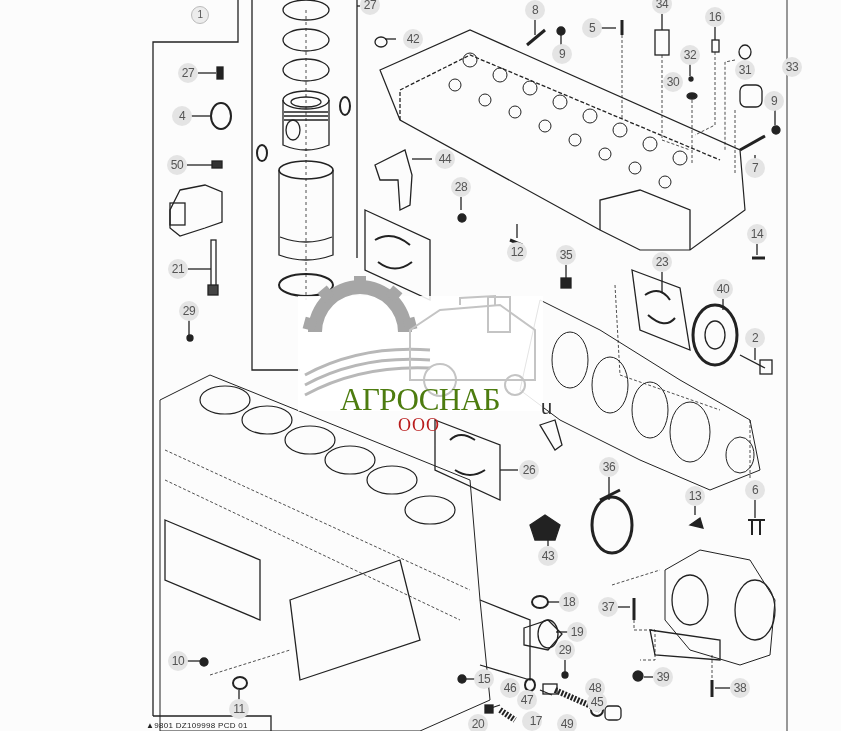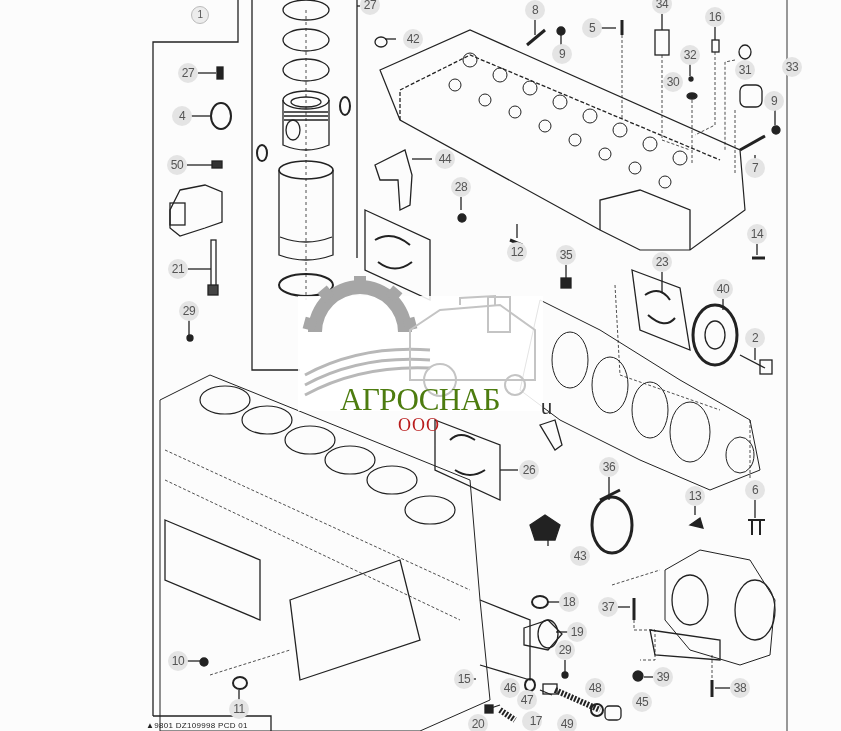--- a/index.html
+++ b/index.html
@@ -280,33 +280,33 @@
       <div class="callout" style="left: 566px; top: 255px;">35</div>
       <div class="callout" style="left: 662px; top: 262px;">23</div>
       <div class="callout" style="left: 723px; top: 289px;">40</div>
       <div class="callout" style="left: 178px; top: 269px;">21</div>
       <div class="callout" style="left: 189px; top: 311px;">29</div>
       <div class="callout" style="left: 755px; top: 338px;">2</div>
       <div class="callout" style="left: 529px; top: 470px;">26</div>
       <div class="callout" style="left: 609px; top: 467px;">36</div>
       <div class="callout" style="left: 695px; top: 496px;">13</div>
       <div class="callout" style="left: 755px; top: 490px;">6</div>
-      <div class="callout" style="left: 580px; top: 556px;">43</div>
+      <div class="callout" style="left: 548px; top: 556px;">43</div>
       <div class="callout" style="left: 569px; top: 602px;">18</div>
       <div class="callout" style="left: 608px; top: 607px;">37</div>
       <div class="callout" style="left: 577px; top: 632px;">19</div>
       <div class="callout" style="left: 565px; top: 650px;">29</div>
       <div class="callout" style="left: 178px; top: 661px;">10</div>
       <div class="callout" style="left: 663px; top: 677px;">39</div>
       <div class="callout" style="left: 239px; top: 709px;">11</div>
-      <div class="callout" style="left: 464px; top: 679px;">15</div>
+      <div class="callout" style="left: 484px; top: 679px;">15</div>
       <div class="callout" style="left: 510px; top: 688px;">46</div>
       <div class="callout" style="left: 595px; top: 688px;">48</div>
       <div class="callout" style="left: 740px; top: 688px;">38</div>
       <div class="callout" style="left: 527px; top: 700px;">47</div>
-      <div class="callout" style="left: 642px; top: 702px; text-align: center;">45</div>
+      <div class="callout" style="left: 597px; top: 702px; text-align: center;">45</div>
       <div class="callout" style="left: 478px; top: 724px;">20</div>
       <div class="callout" style="left: 532px; top: 721px; text-align: right;">17</div>
       <div class="callout" style="left: 567px; top: 724px;">49</div>
     </div>
 
   <div class="footer-code">▲9801  DZ109998  PCD  01</div>
 </div>
 
 </body></html>

